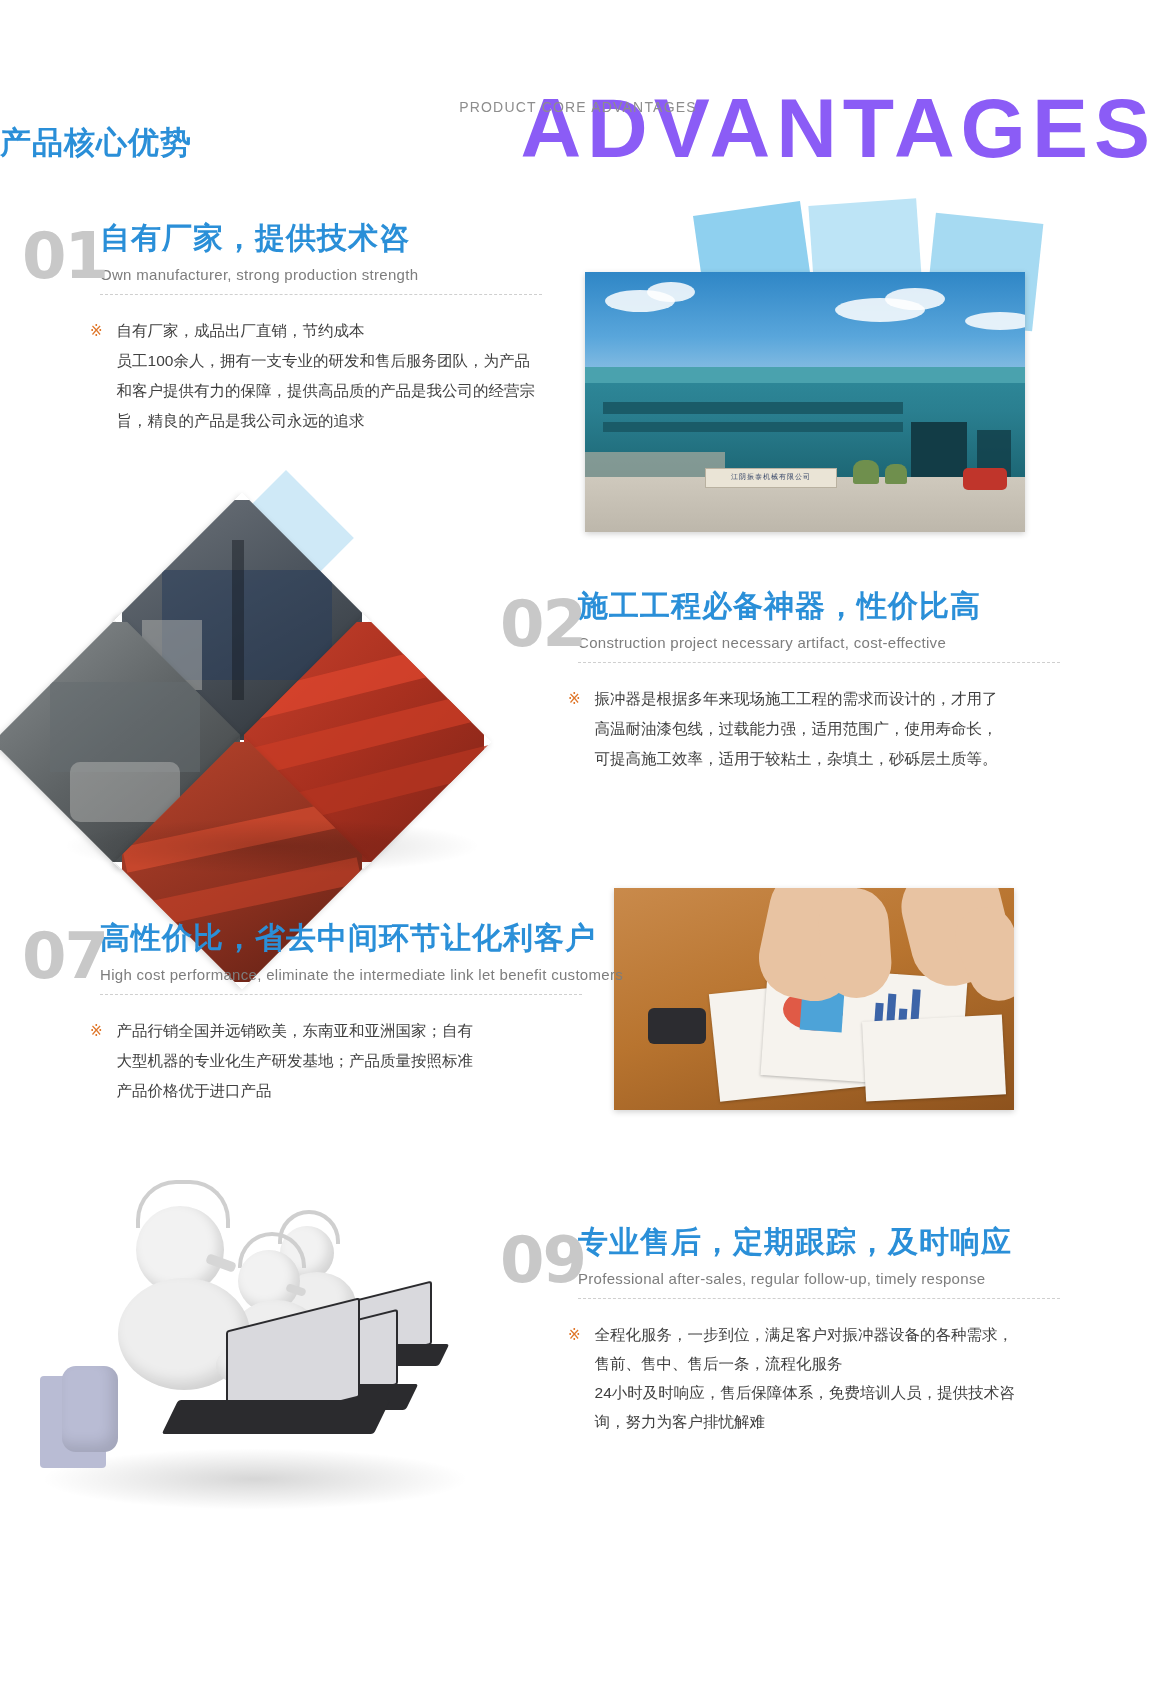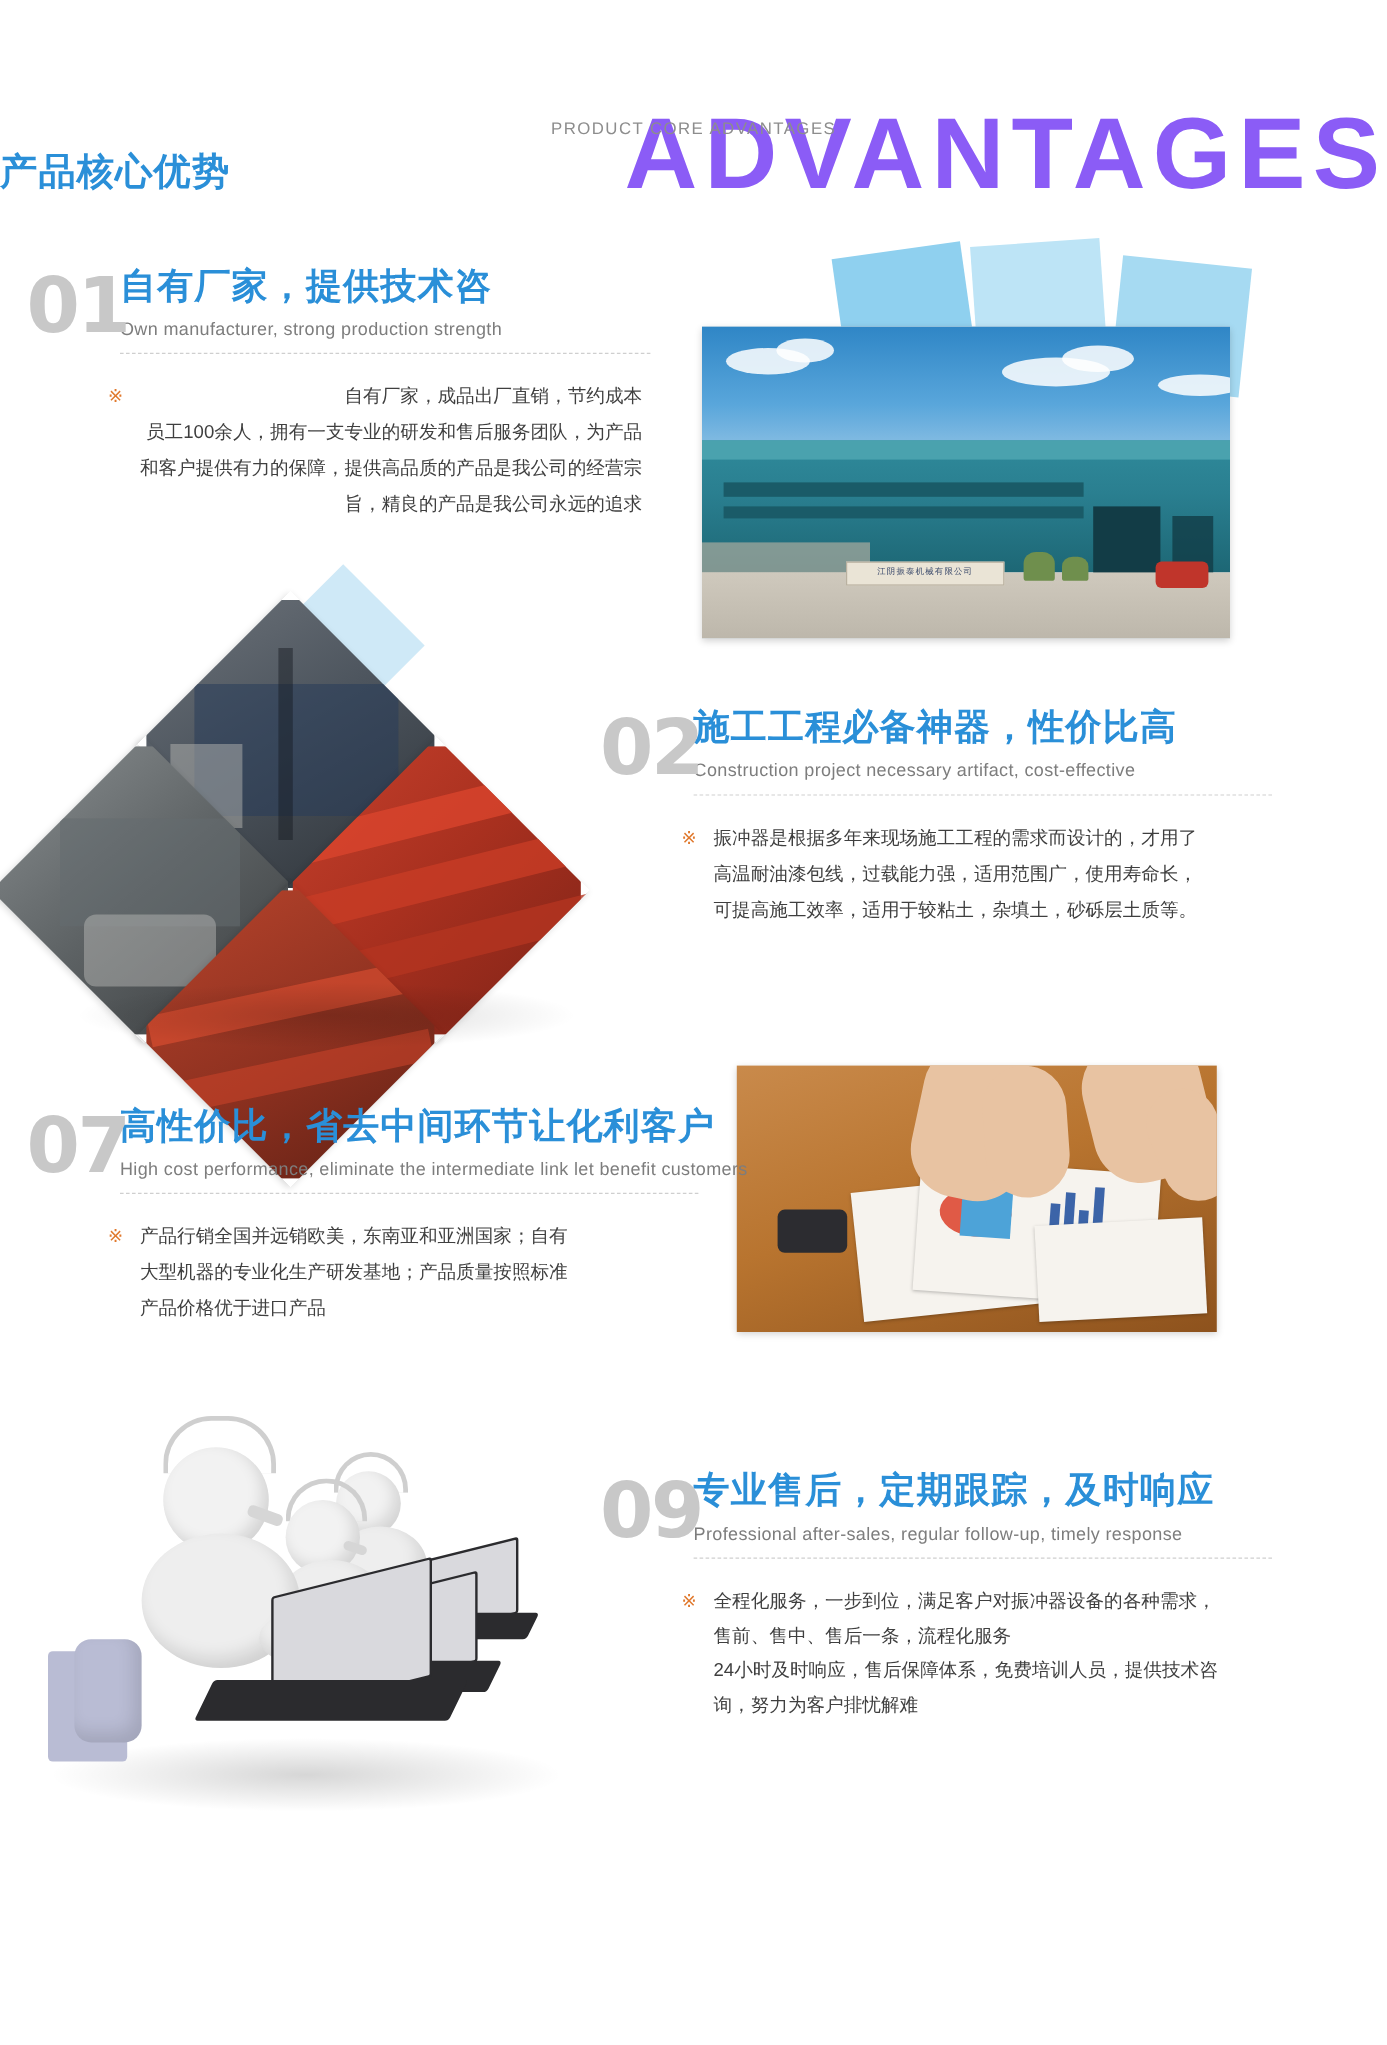--- a/index.html
+++ b/index.html
@@ -183,21 +183,21 @@
   </div>
 
   <div class="sec" style="left:22px;top:218px;width:520px;">
     <div class="num" style="left:0;top:6px;">01</div>
     <div style="margin-left:78px;">
       <div class="title-cn">自有厂家，提供技术咨</div>
       <div class="title-en">Own manufacturer, strong production strength</div>
       <div class="divider"></div>
       <div class="body-wrap" style="margin-left:-10px;">
         <div class="star">※</div>
-        <div class="body-text" style="white-space:pre-line;text-align:right;">自有厂家，成品出厂直销，节约成本
+        <div class="body-text" style="white-space:pre-line;">自有厂家，成品出厂直销，节约成本
 员工100余人，拥有一支专业的研发和售后服务团队，为产品
 和客户提供有力的保障，提供高品质的产品是我公司的经营宗
 旨，精良的产品是我公司永远的追求</div>
       </div>
     </div>
   </div>
 
   <div class="deco-sq" style="left:238px;top:490px;width:96px;height:96px;background:#cfe9f7;transform:rotate(45deg);"></div>
 
   <div class="diamond-wrap">

